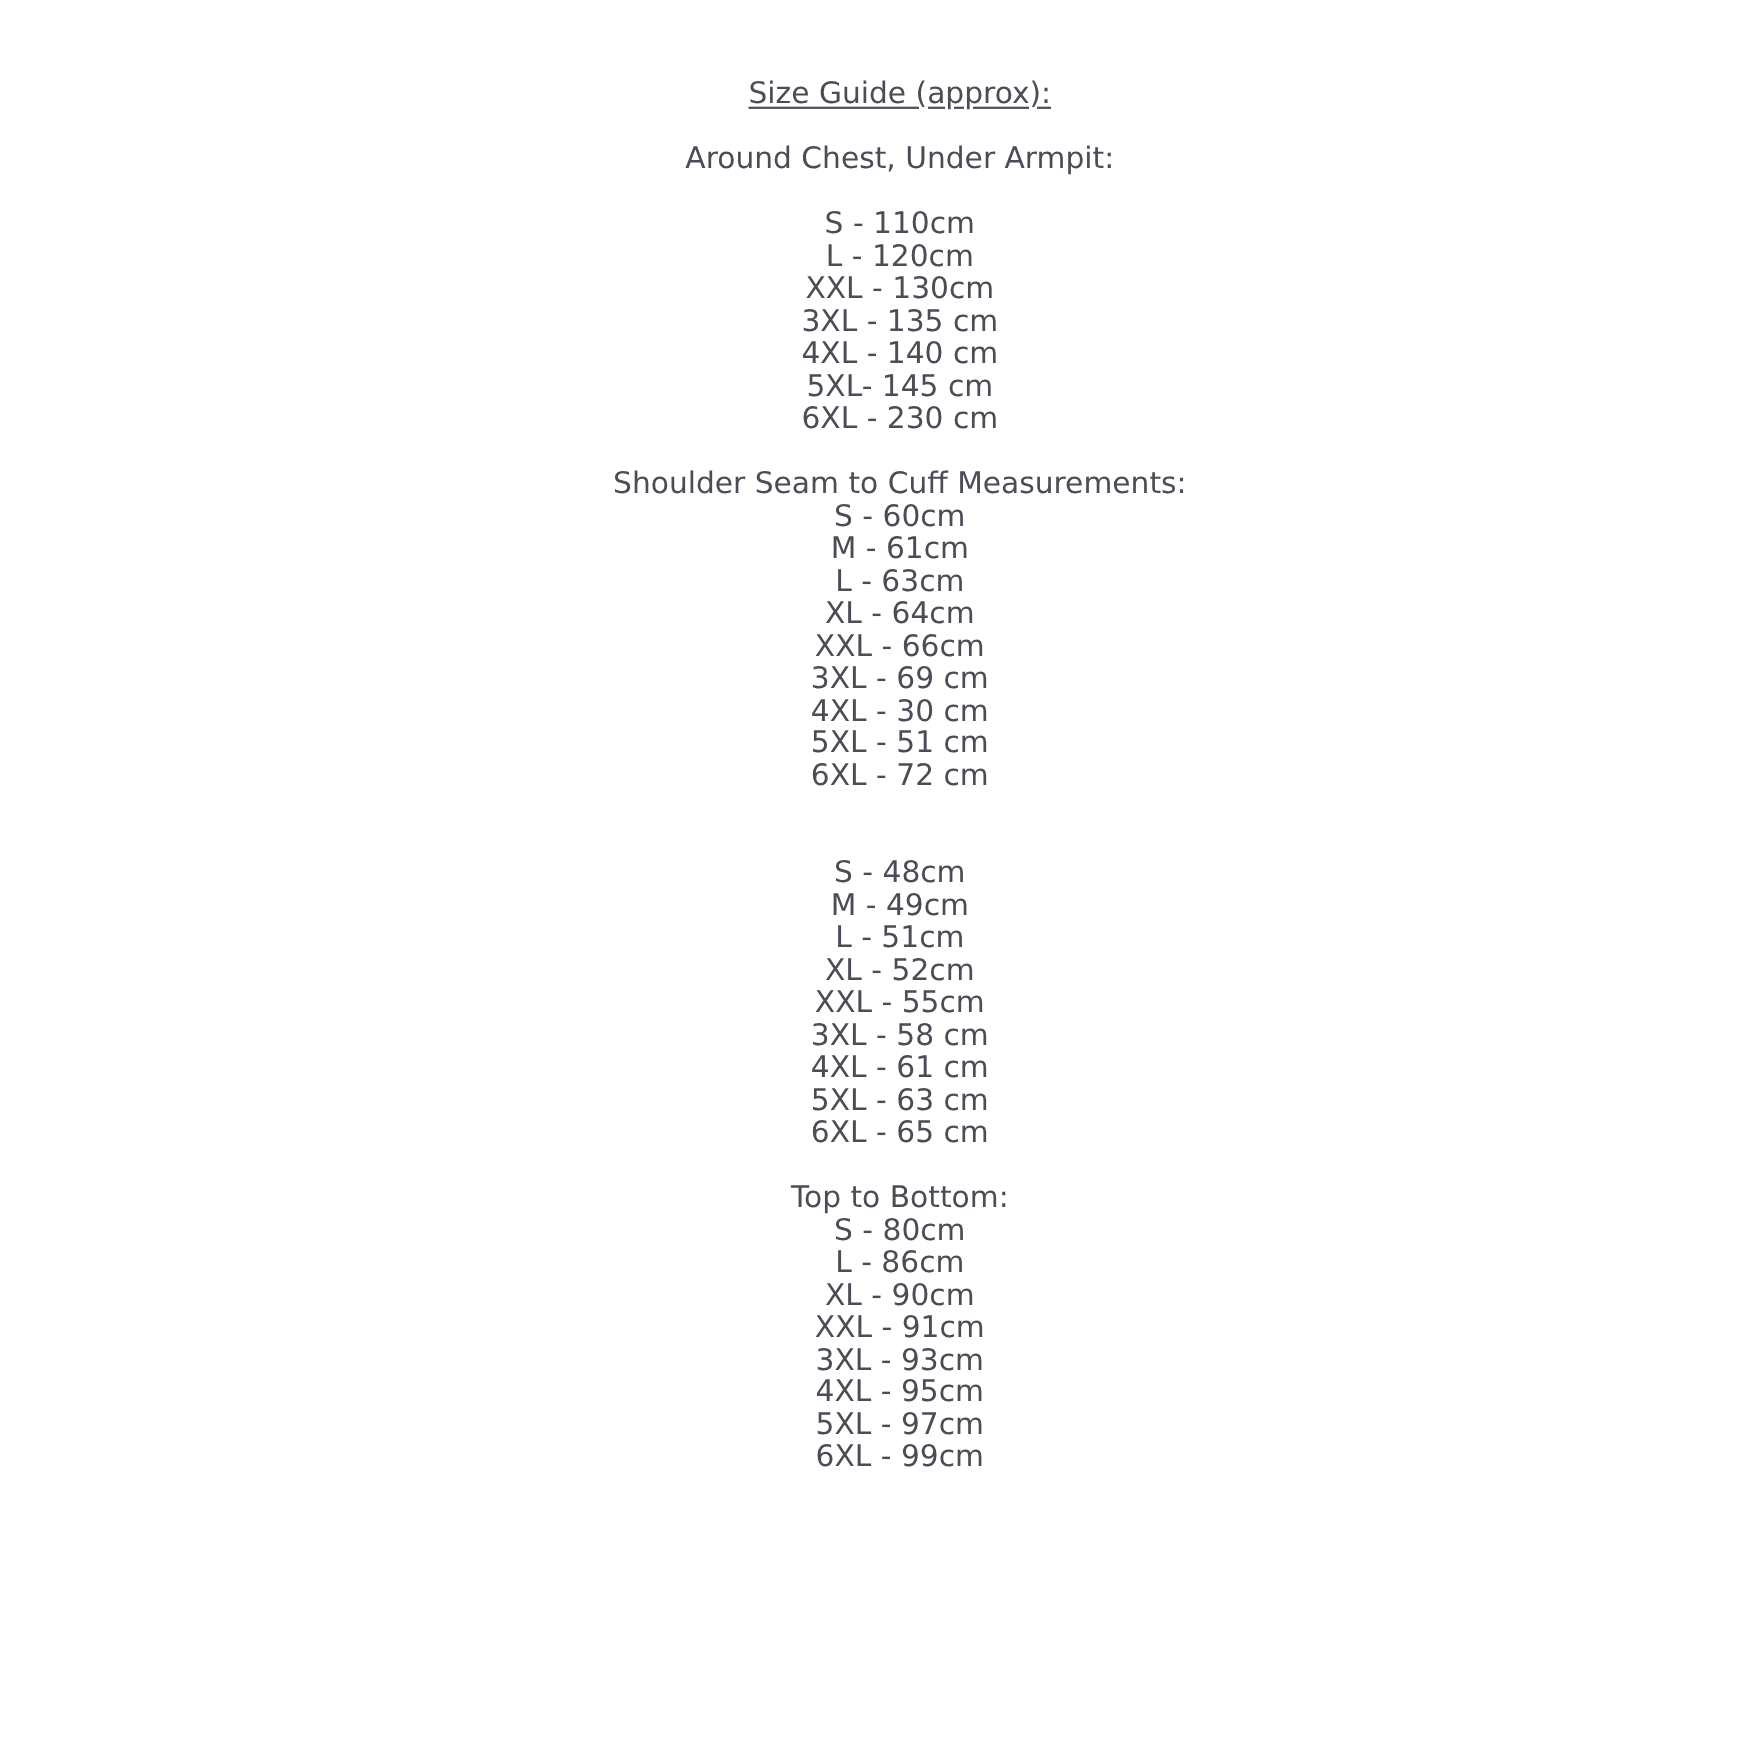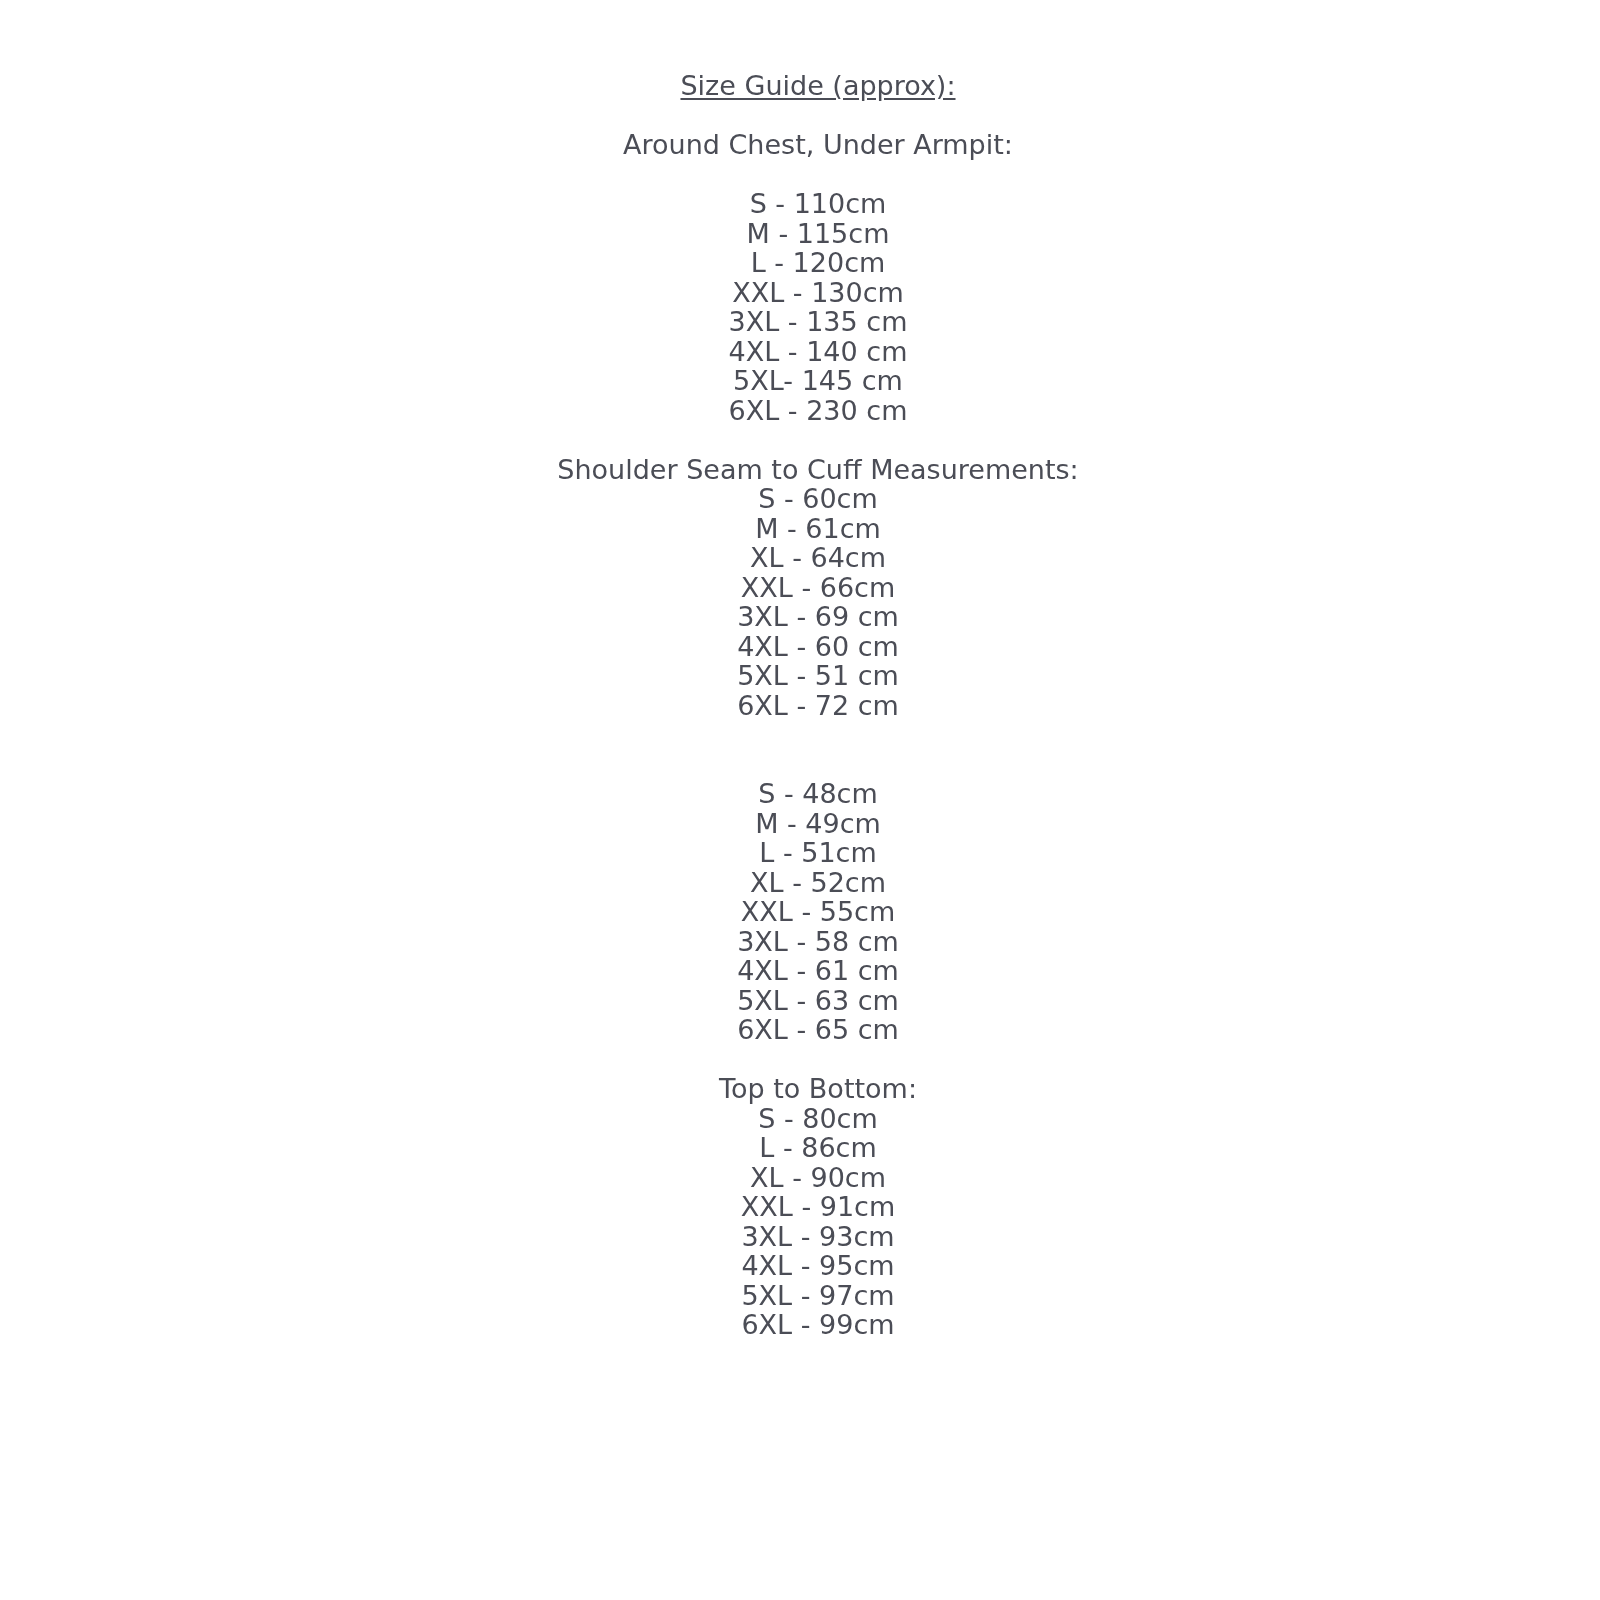--- a/index.html
+++ b/index.html
@@ -40,35 +40,35 @@
 <body>
 
 <div class="canvas">
   <div class="content">
     <div class="title">Size Guide (approx):</div>
     <div id="sections">
         <div class="spacer"></div>
         <div class="heading">Around Chest, Under Armpit:</div>
         <div class="spacer"></div>
         <div class="size-line">S - 110cm</div>
-        <div class="size-line">M - 115cm</div>
         <div class="size-line">L - 120cm</div>
         <div class="size-line">XXL - 130cm</div>
         <div class="size-line">3XL - 135 cm</div>
         <div class="size-line">4XL - 140 cm</div>
         <div class="size-line">5XL- 145 cm</div>
         <div class="size-line">6XL - 230 cm</div>
         <div class="spacer"></div>
         <div class="heading">Shoulder Seam to Cuff Measurements:</div>
         <div class="size-line">S - 60cm</div>
         <div class="size-line">M - 61cm</div>
+        <div class="size-line">L - 63cm</div>
         <div class="size-line">XL - 64cm</div>
         <div class="size-line">XXL - 66cm</div>
         <div class="size-line">3XL - 69 cm</div>
-        <div class="size-line">4XL - 60 cm</div>
+        <div class="size-line">4XL - 30 cm</div>
         <div class="size-line">5XL - 51 cm</div>
         <div class="size-line">6XL - 72 cm</div>
         <div class="spacer"></div>
         <div class="spacer"></div>
         <div class="size-line">S - 48cm</div>
         <div class="size-line">M - 49cm</div>
         <div class="size-line">L - 51cm</div>
         <div class="size-line">XL - 52cm</div>
         <div class="size-line">XXL - 55cm</div>
         <div class="size-line">3XL - 58 cm</div>

